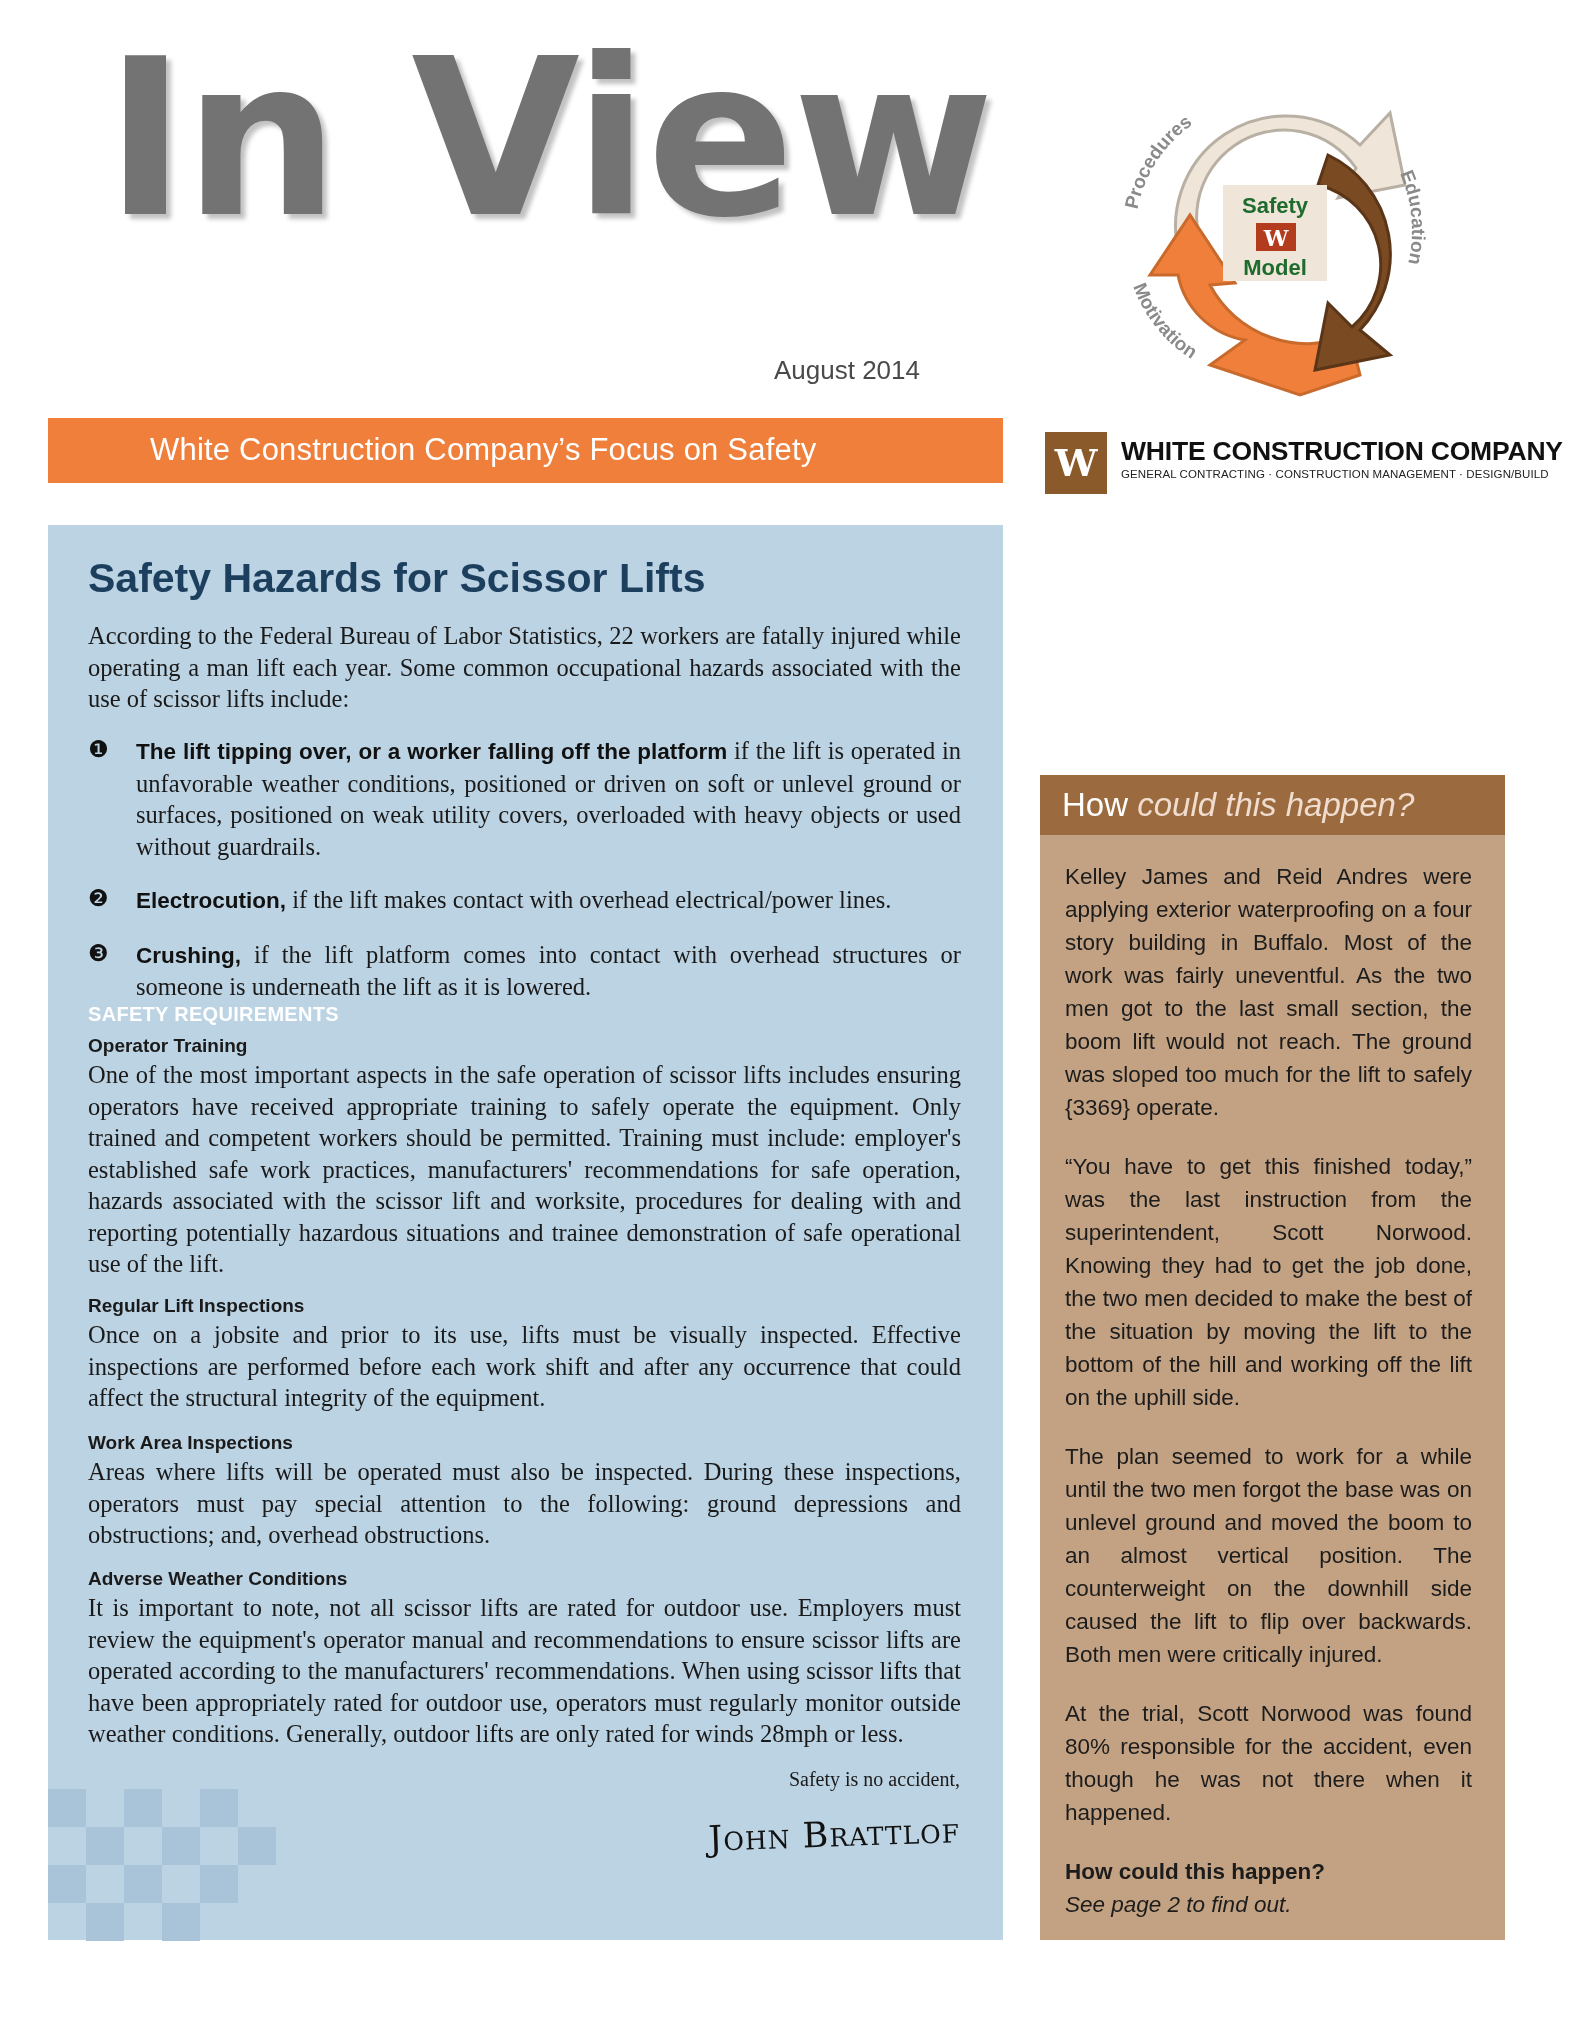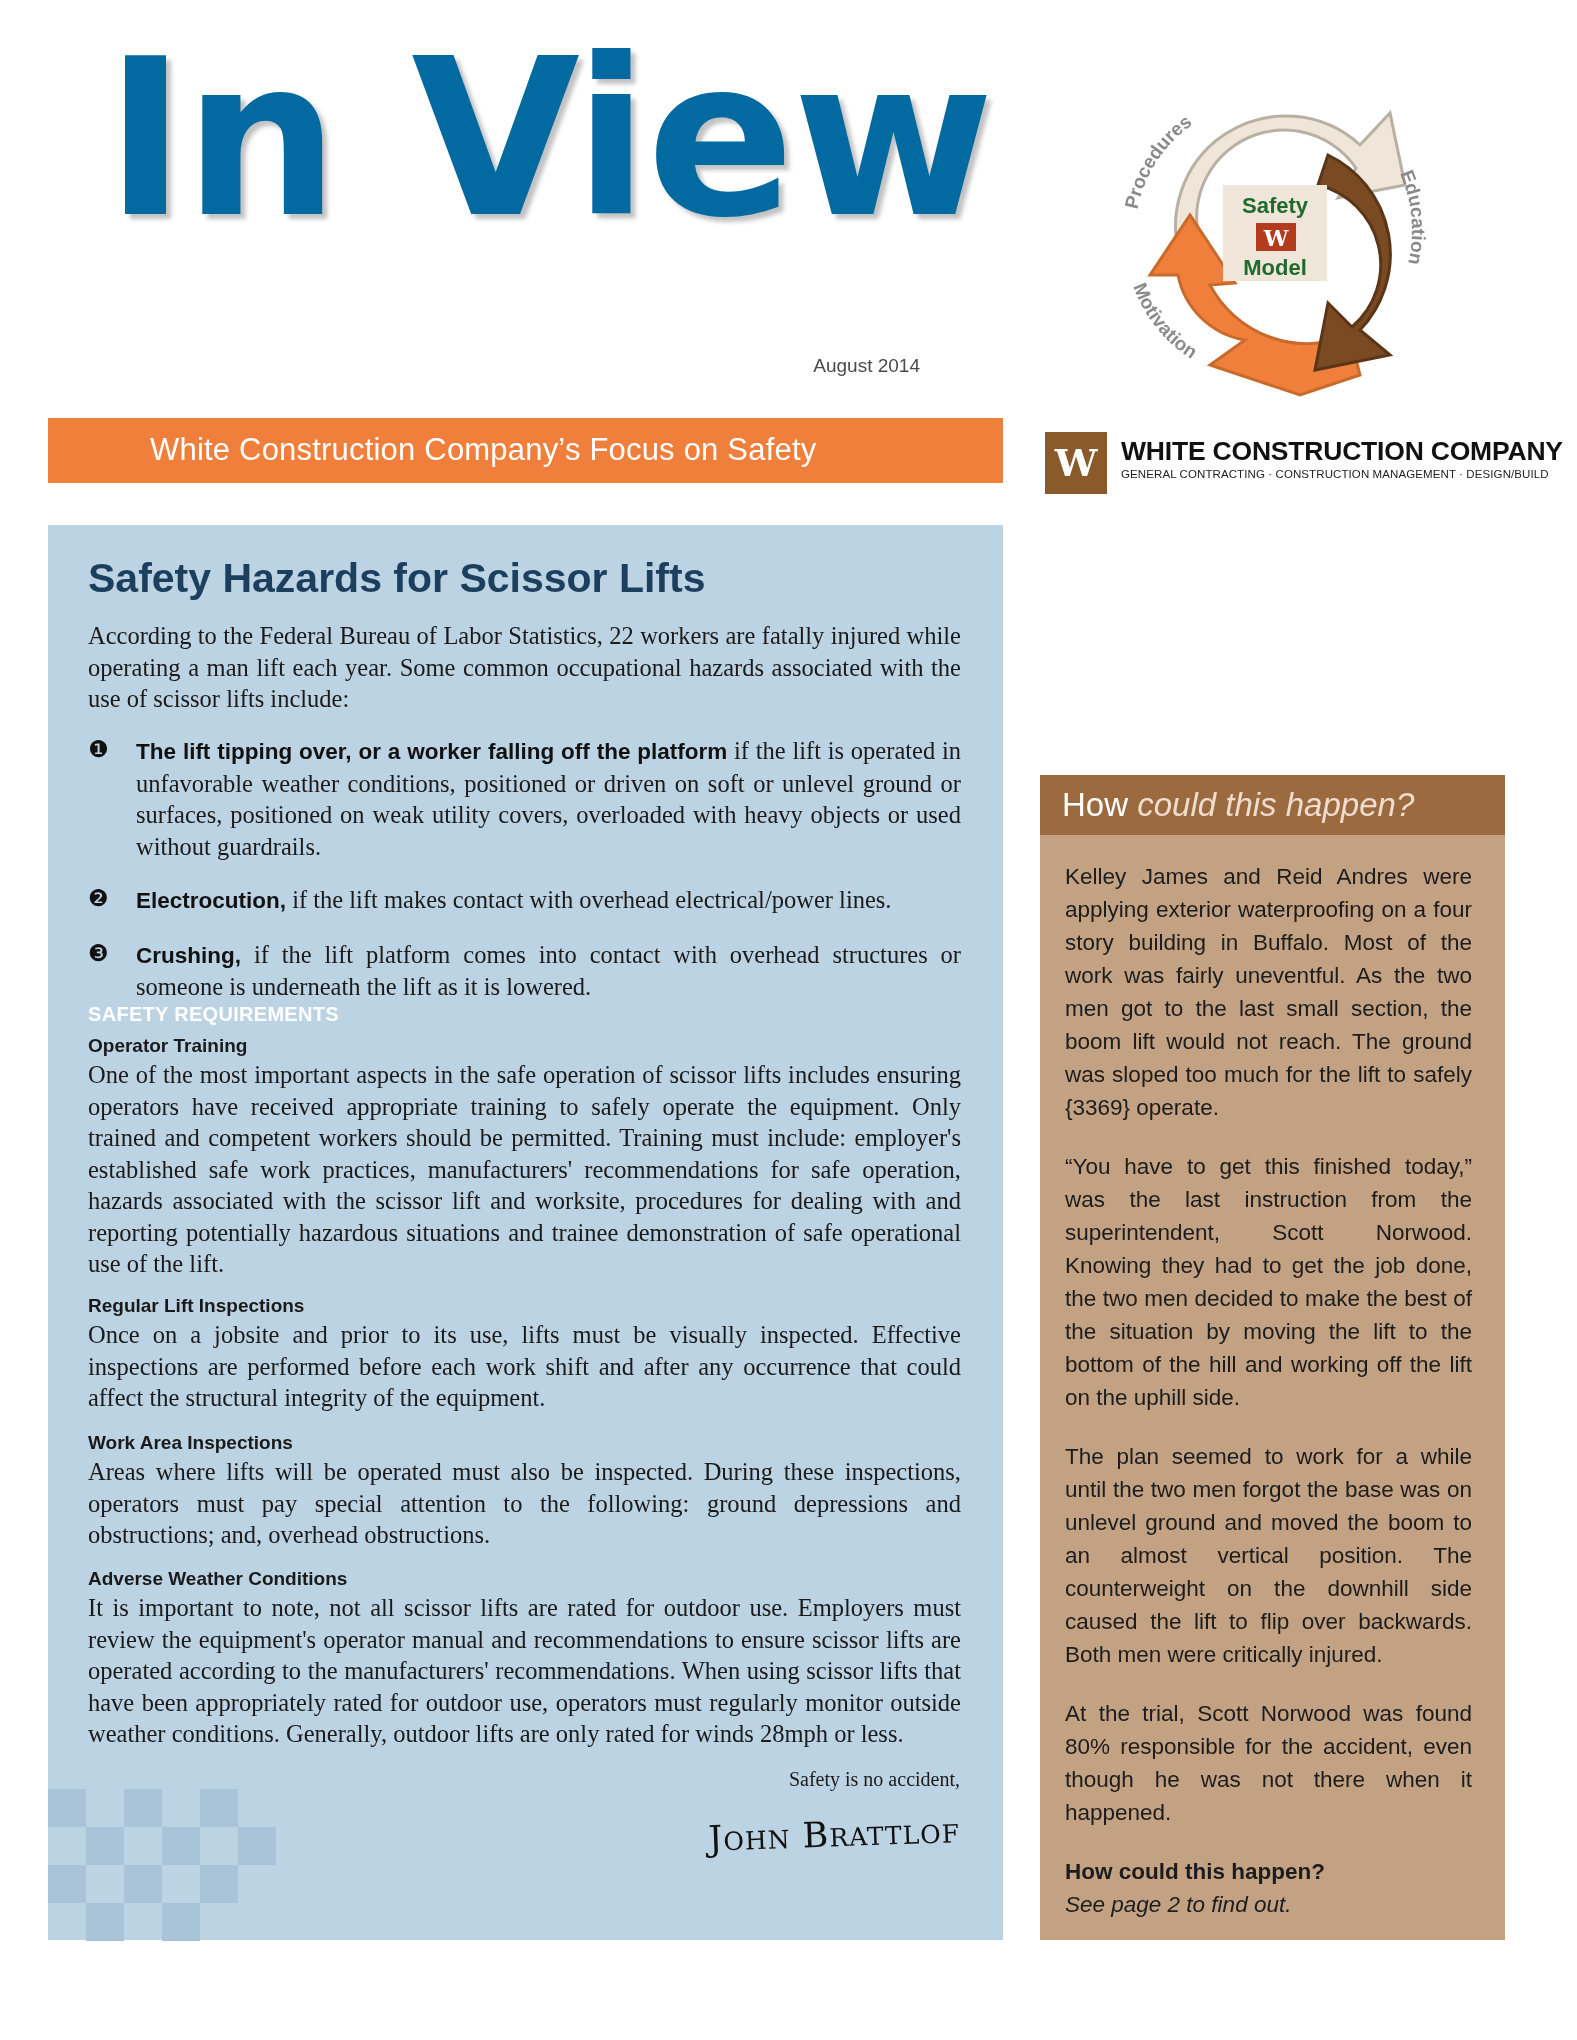--- a/index.html
+++ b/index.html
@@ -23,33 +23,33 @@
   }
 
   
   .masthead-title {
     position: absolute;
     left: 105px;
     top: 30px;
     font-size: 218px;
     line-height: 218px;
     font-weight: bold;
-    color: #0369a1;
+    color: #737373;
     font-family: "DejaVu Sans", sans-serif;
     letter-spacing: -2px;
     text-shadow: 5px 5px 4px rgba(120,120,120,0.45);
     white-space: nowrap;
   }
   .masthead-date {
     position: absolute;
     left: 735px;
     top: 355px;
     width: 185px;
     text-align: right;
-    font-size: 19px;
+    font-size: 26px;
     color: #4a4a4a;
     font-family: "Liberation Sans", sans-serif;
   }
 
   
   .orange-band {
     position: absolute;
     left: 48px;
     top: 418px;
     width: 955px;

